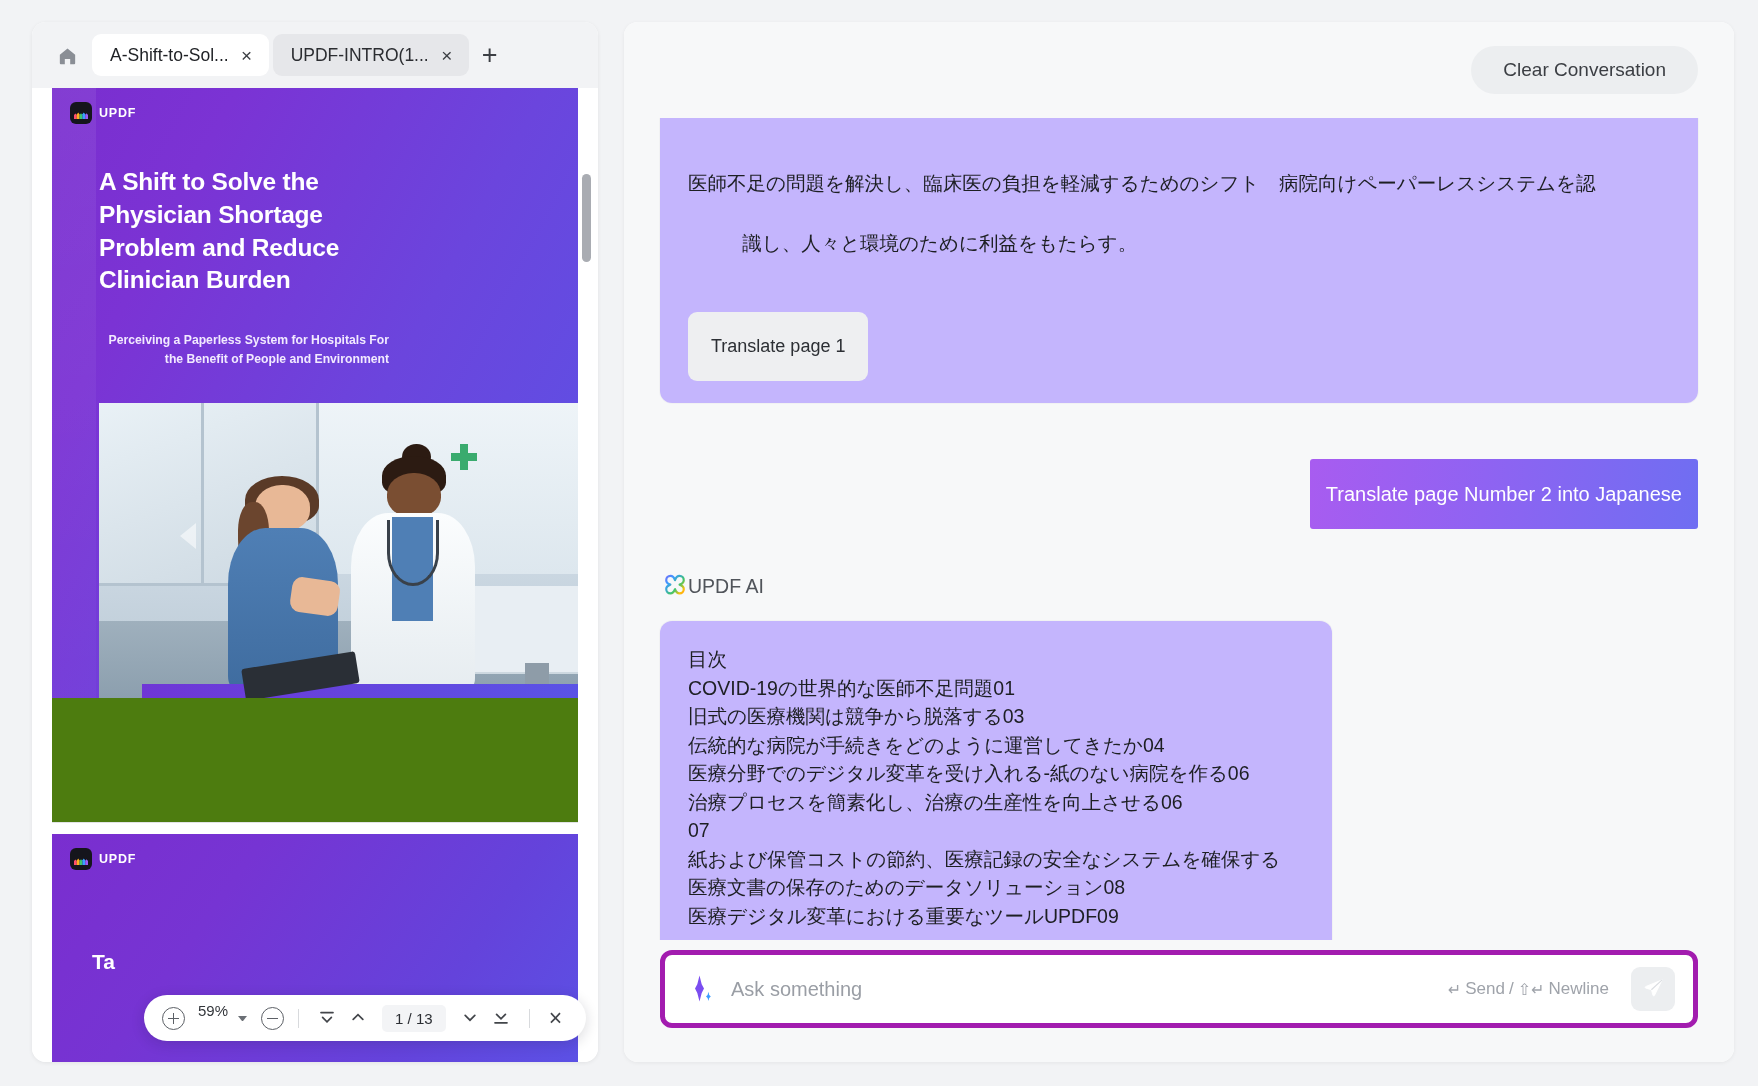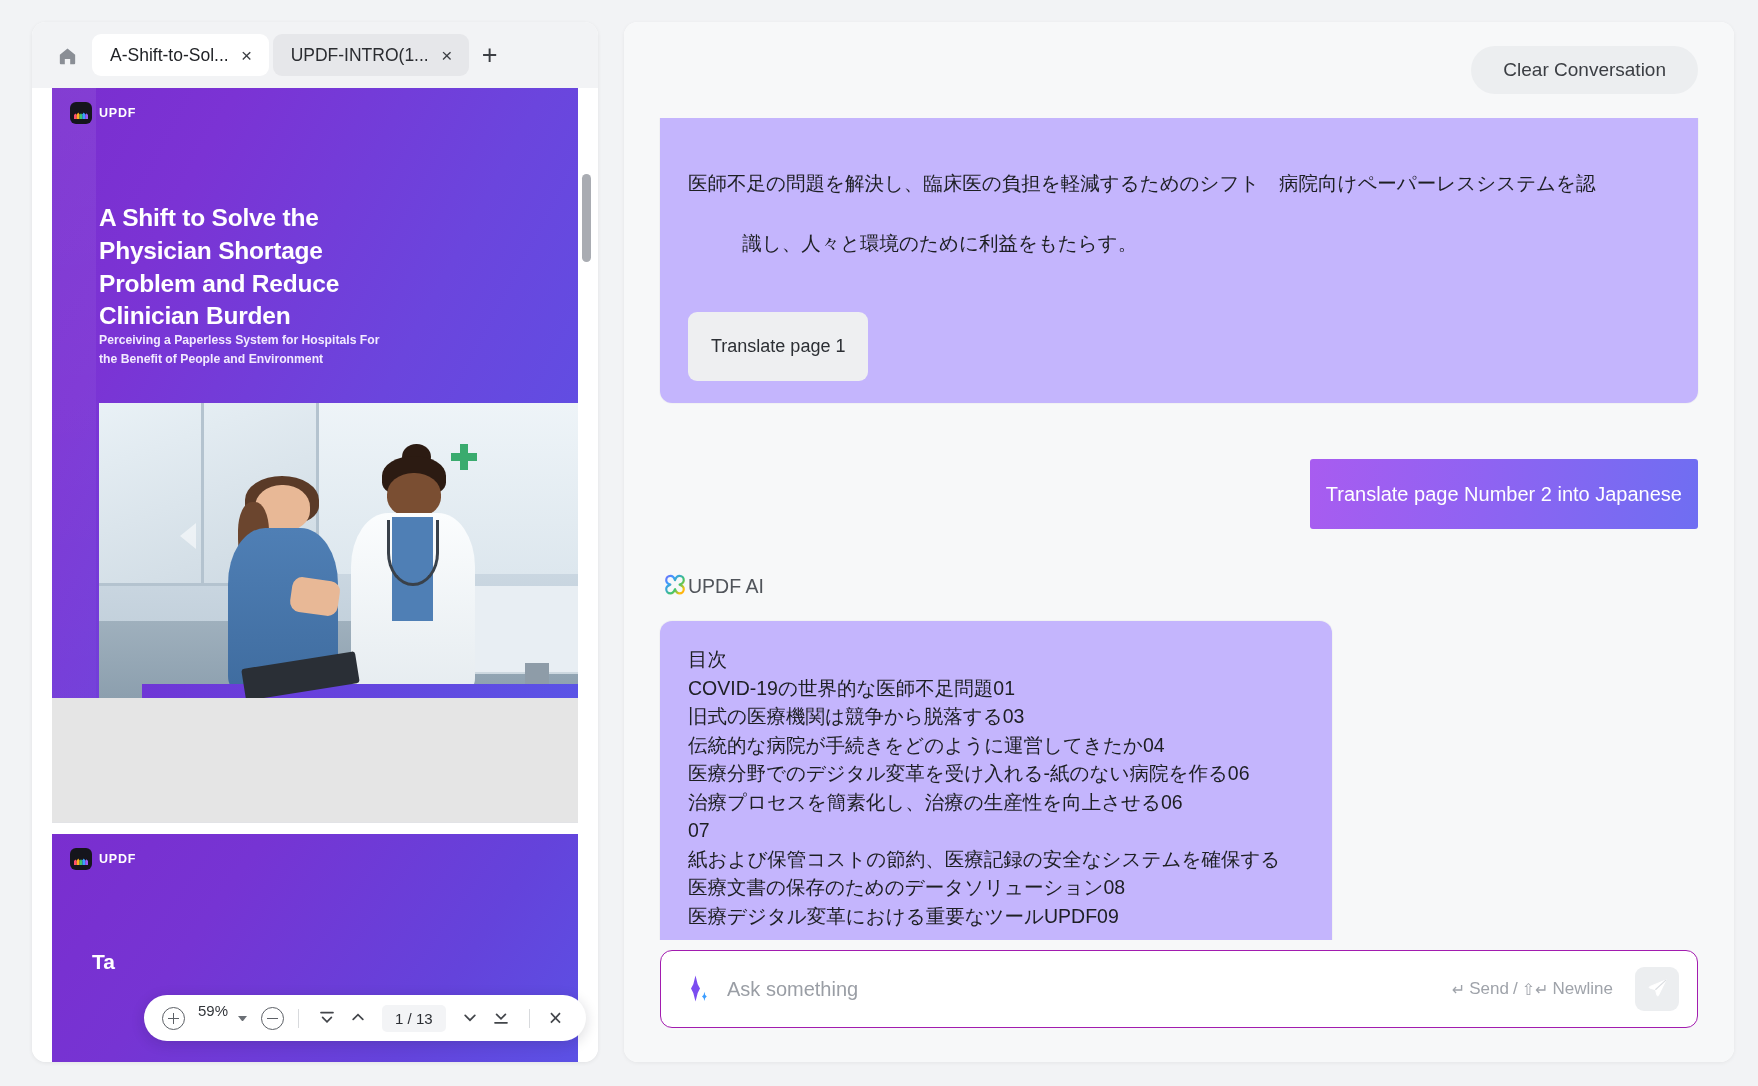--- a/index.html
+++ b/index.html
@@ -105,21 +105,21 @@
   #doc-scroll {
     position: absolute;
     inset: 0;
     padding: 0 0 0 0;
   }
 
   .pdf-page {
     position: relative;
     width: 526px;
     margin: 0 auto;
-    background: #e5e5e5;
+    background: #4d7c0f;
     overflow: hidden;
   }
 
   
   #pdf-page-1 {
     height: 735px;
     border-bottom: 1px solid #e2e3e6;
   }
   .cover-hero {
     position: relative;
@@ -165,31 +165,31 @@
   .cover-title {
     position: absolute;
     left: 47px;
     top: 78px;
     width: 300px;
     color: #ffffff;
     font-size: 24.5px;
     font-weight: 700;
     line-height: 1.34;
     letter-spacing: -0.2px;
-    margin-top: 36px;
   }
   .cover-sub {
     position: absolute;
     left: 47px;
     top: 243px;
     width: 290px;
     color: #f2eaff;
     font-size: 12.2px;
     font-weight: 600;
     line-height: 1.58;
+    text-align: right;
   }
 
   
   .cover-photo {
     position: absolute;
     left: 47px;
     top: 315px;
     width: 479px;
     height: 295px;
     overflow: hidden;
@@ -561,21 +561,21 @@
   
   #composer-wrap {
     flex: 0 0 122px;
     background: #f7f8f9;
     padding: 10px 36px 34px 36px;
   }
   #composer {
     position: relative;
     height: 78px;
     background: #ffffff;
-    border: 1px solid #a21caf;
+    border: 5px solid #a21caf;
     border-radius: 12px;
     display: flex;
     align-items: center;
     padding: 0 18px 0 24px;
     gap: 16px;
   }
   .sparkle-icon { flex: 0 0 26px; display:flex; align-items:center; }
   #ask-input {
     flex: 1 1 auto;
     border: none;

